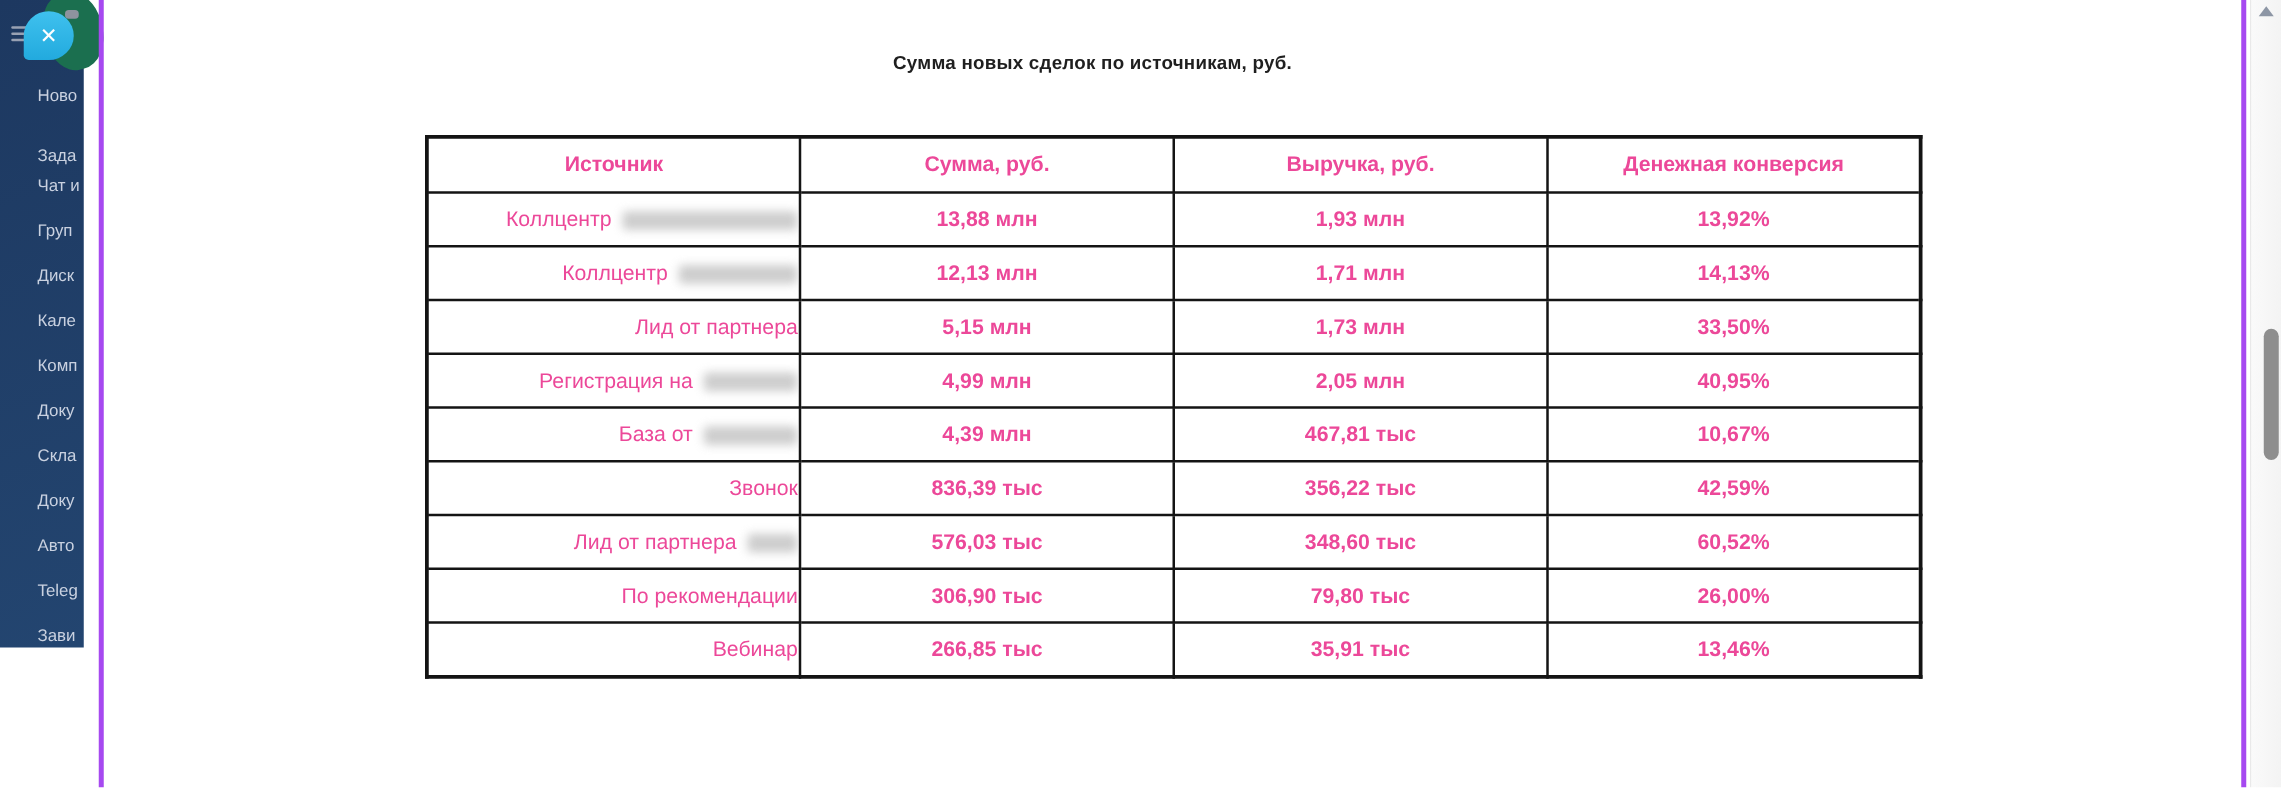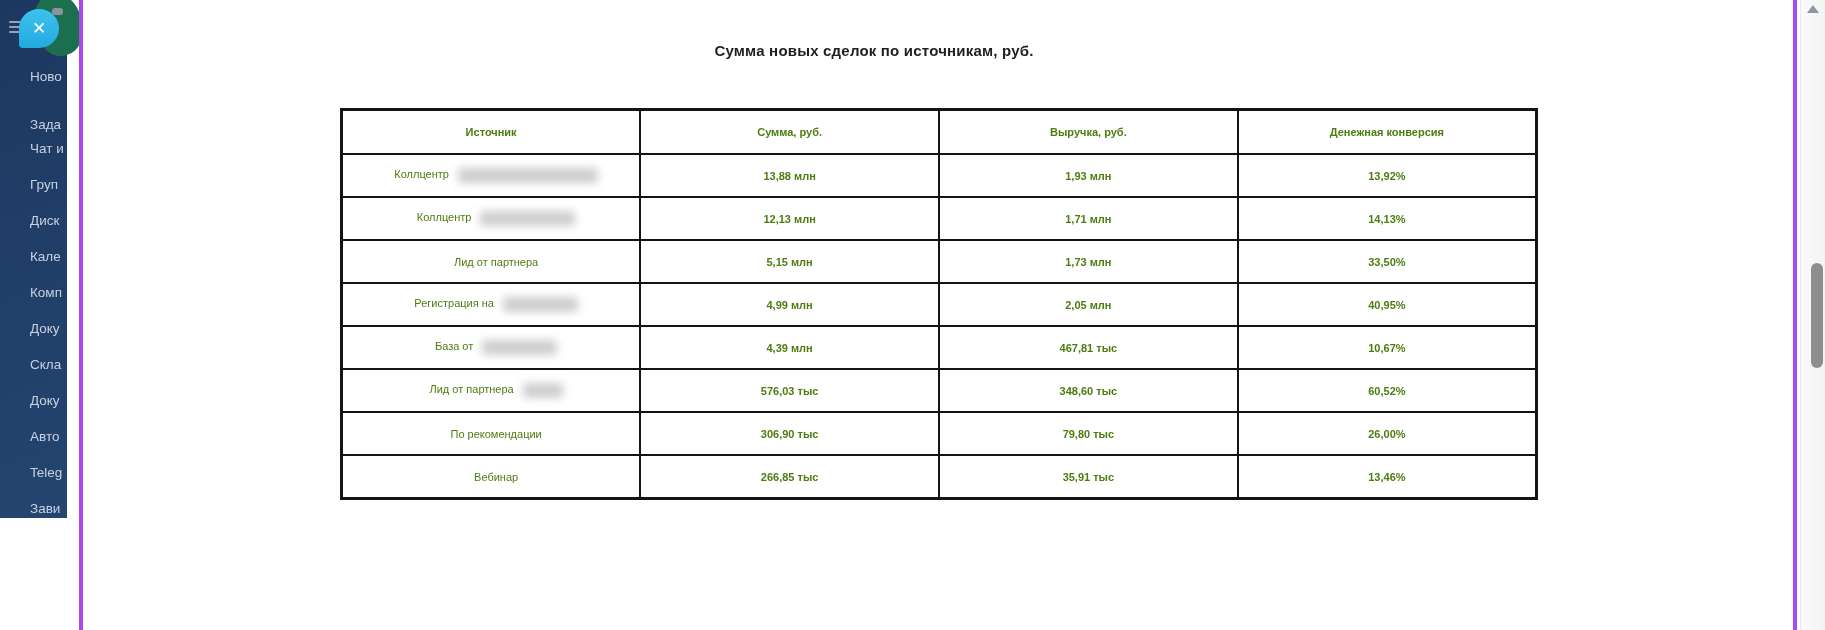--- a/index.html
+++ b/index.html
@@ -45,26 +45,26 @@
     position:absolute;left:0;top:42px;width:1582px;text-align:center;
     font-size:15px;font-weight:bold;color:#1f1f1f;letter-spacing:.2px;
   }
   
   table.report{
     position:absolute;left:257px;top:108px;width:1198px;
     border-collapse:collapse;table-layout:fixed;background:#ffffff;
     border:3px solid #141414;
   }
   table.report th,table.report td{
-    border:2px solid #141414;font-size:11px;color:#4d7c0f;
+    border:2px solid #141414;font-size:17px;color:#ec4899;
     overflow:hidden;white-space:nowrap;
   }
   table.report th{height:40px;font-weight:bold;text-align:center;}
   table.report td{height:39px;}
-  td.src{text-align:center;padding-left:11px;font-weight:normal;}
+  td.src{text-align:right;padding-left:11px;font-weight:normal;}
   td.val{text-align:center;font-weight:bold;border-radius:16px;}
   .blur{
     display:inline-block;height:15px;background:#bdbdbd;border-radius:3px;
     filter:blur(4px);opacity:.75;vertical-align:middle;margin-left:9px;
   }
   
   .scrollbar{
     position:absolute;left:1800px;top:0;width:25px;height:630px;
     background:linear-gradient(90deg,#fafafa,#f3f3f3);border-left:1px solid #e9e9e9;z-index:7;
   }
@@ -118,20 +118,26 @@
           <td class="val">2,05 млн</td>
           <td class="val">40,95%</td>
         </tr>
         <tr>
           <td class="src"><span>База от</span><span class="blur" style="width: 75px;"></span></td>
           <td class="val">4,39 млн</td>
           <td class="val">467,81 тыс</td>
           <td class="val">10,67%</td>
         </tr>
         <tr>
+          <td class="src"><span>Звонок</span></td>
+          <td class="val">836,39 тыс</td>
+          <td class="val">356,22 тыс</td>
+          <td class="val">42,59%</td>
+        </tr>
+        <tr>
           <td class="src"><span>Лид от партнера</span><span class="blur" style="width: 40px;"></span></td>
           <td class="val">576,03 тыс</td>
           <td class="val">348,60 тыс</td>
           <td class="val">60,52%</td>
         </tr>
         <tr>
           <td class="src"><span>По рекомендации</span></td>
           <td class="val">306,90 тыс</td>
           <td class="val">79,80 тыс</td>
           <td class="val">26,00%</td>

